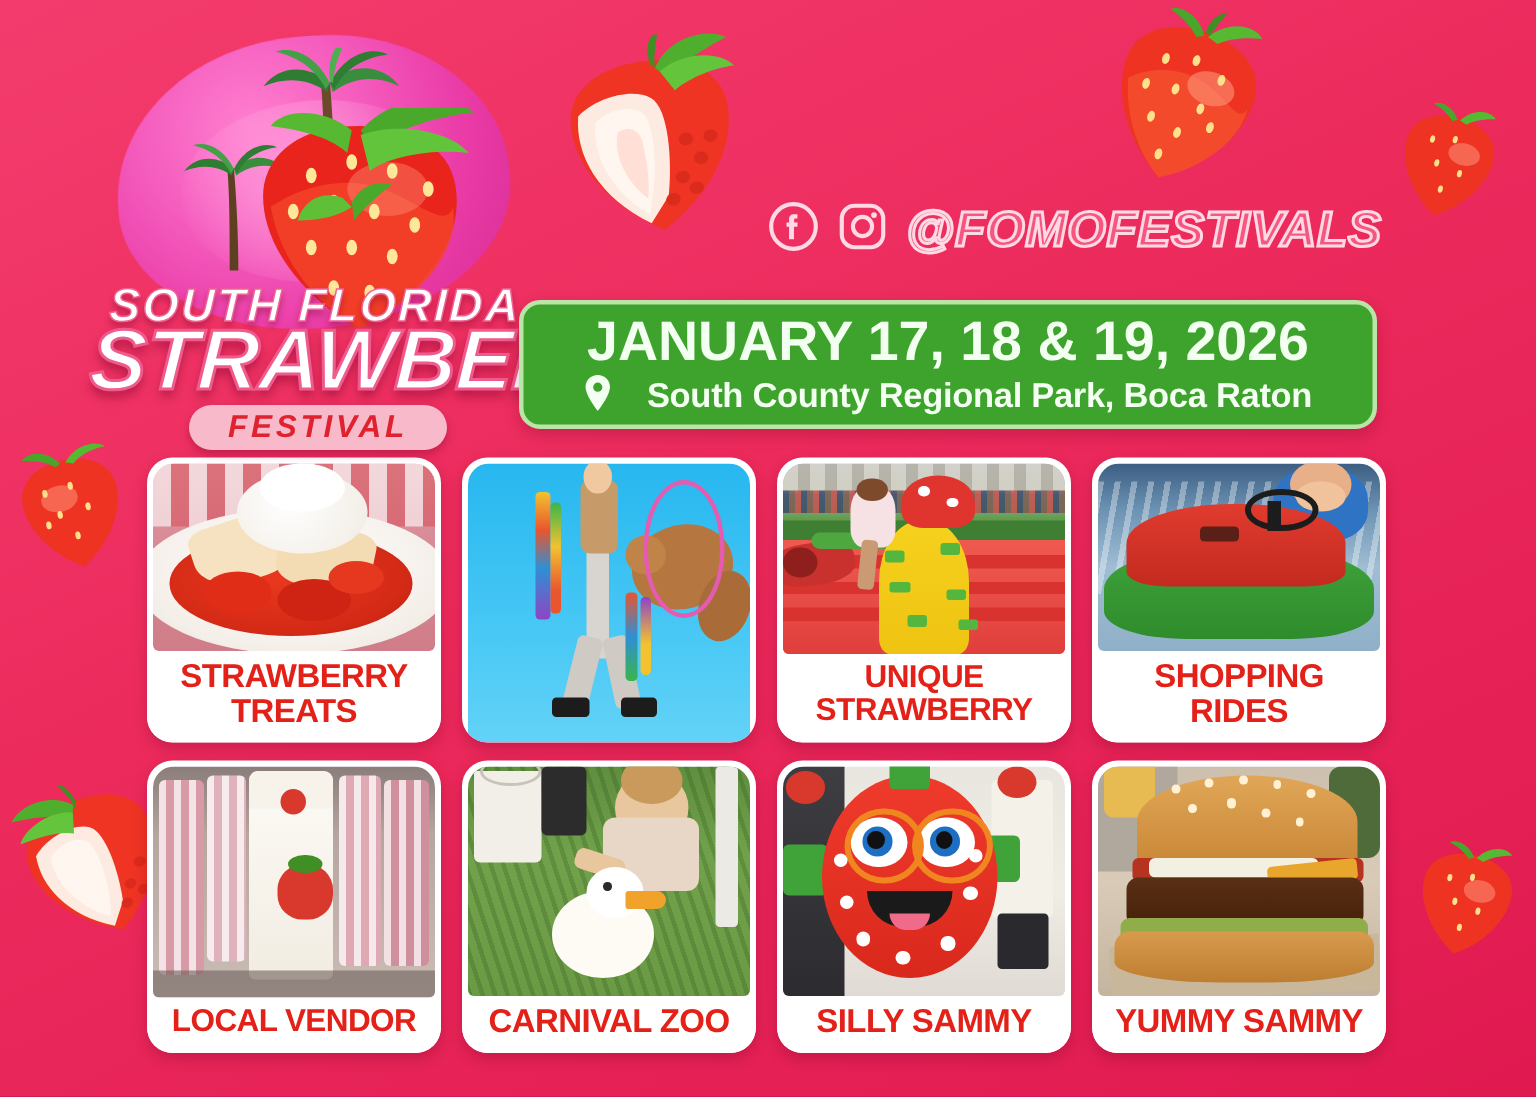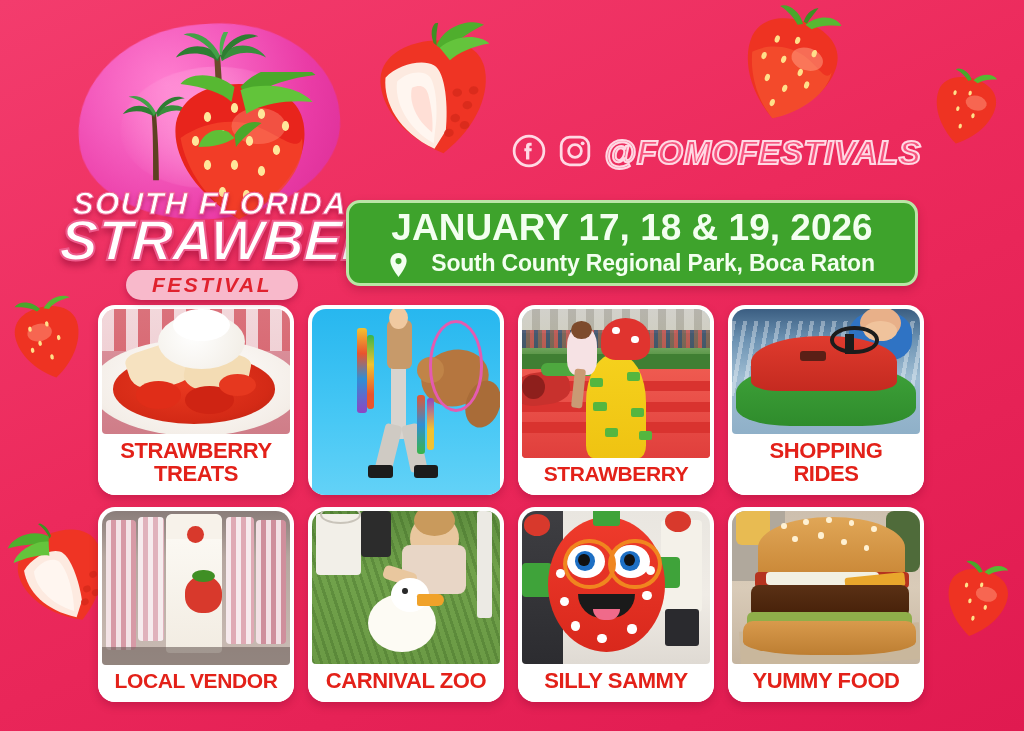--- a/index.html
+++ b/index.html
@@ -171,21 +171,21 @@
   #date-banner .bdate {
     font-size: 37px;
     font-weight: 900;
     color: #f3fff0;
     letter-spacing: 0px;
     line-height: 1.05;
     white-space: nowrap;
   }
   #date-banner .bloc {
     display: flex;
-    align-items: flex-end;
+    align-items: flex-start;
     gap: 23px;
     margin-top: 3px;
   }
   #date-banner .bloc .ltext {
     font-size: 23px;
     font-weight: 900;
     color: #f3fff0;
     white-space: nowrap;
     letter-spacing: -0.2px;
   }
@@ -521,20 +521,21 @@
           <div class="rect" style="left:38%;top:62%;width:7%;height:6%;background:#54b63f;border-radius:2px;"></div>
           <div class="rect" style="left:58%;top:66%;width:7%;height:6%;background:#54b63f;border-radius:2px;"></div>
           <div class="rect" style="left:44%;top:80%;width:7%;height:6%;background:#54b63f;border-radius:2px;"></div>
           <div class="rect" style="left:62%;top:82%;width:7%;height:6%;background:#54b63f;border-radius:2px;"></div>
           <div class="blob" style="left:24%;top:12%;width:16%;height:32%;background:#f6e2e4;border-radius:40% 40% 30% 30%;"></div>
           <div class="blob" style="left:26%;top:8%;width:11%;height:12%;background:#7d4b2c;"></div>
           <div class="rect" style="left:27%;top:40%;width:6%;height:26%;background:#c99a74;border-radius:3px;transform:rotate(6deg);"></div>
         </div>
       </div>
       <div class="cap">
+        <span class="big two">UNIQUE</span>
         <span class="big two">STRAWBERRY</span>
       </div>
     </div>
 
     <div class="card">
       <div class="photo">
         <div class="scene">
           <div class="rect" style="inset:0;background:linear-gradient(180deg,#3b5e82 0%,#6d93b3 25%,#9fbdd3 55%,#8fb0c8 100%);"></div>
           <div class="rect" style="left:0;top:10%;width:100%;height:60%;background:repeating-linear-gradient(100deg,rgba(255,255,255,.35) 0 4px,rgba(255,255,255,0) 4px 11px);"></div>
           <div class="blob" style="left:62%;top:2%;width:34%;height:40%;background:#2f73c4;border-radius:44% 44% 40% 40%;"></div>
@@ -656,18 +657,18 @@
           <div class="blob" style="left:70%;top:22%;width:3%;height:4%;background:#fff1d2;"></div>
           <div class="rect" style="left:12%;top:40%;width:82%;height:10%;background:#b5331f;border-radius:4px;"></div>
           <div class="rect" style="left:18%;top:40%;width:60%;height:8%;background:#f2f0e2;border-radius:4px;"></div>
           <div class="rect" style="left:60%;top:42%;width:32%;height:9%;background:#e8a62c;border-radius:3px;transform:rotate(-6deg);"></div>
           <div class="rect" style="left:10%;top:48%;width:84%;height:22%;background:linear-gradient(180deg,#5a3015 0%,#452008 100%);border-radius:8px;"></div>
           <div class="rect" style="left:8%;top:66%;width:88%;height:12%;background:#8fae4a;border-radius:6px;"></div>
           <div class="rect" style="left:6%;top:72%;width:92%;height:22%;background:linear-gradient(180deg,#d89a4c 0%,#bd7e32 100%);border-radius:10px 10px 40% 40%;"></div>
         </div>
       </div>
       <div class="cap">
-        <span class="big">YUMMY FOOD</span>
+        <span class="big">YUMMY SAMMY</span>
       </div>
     </div>
 
   </div>
 </div>
 
 </body></html>

